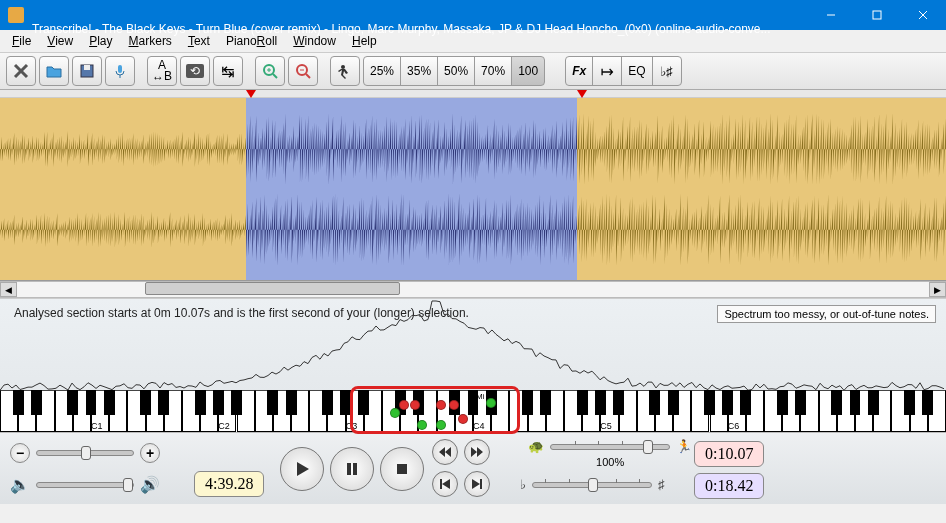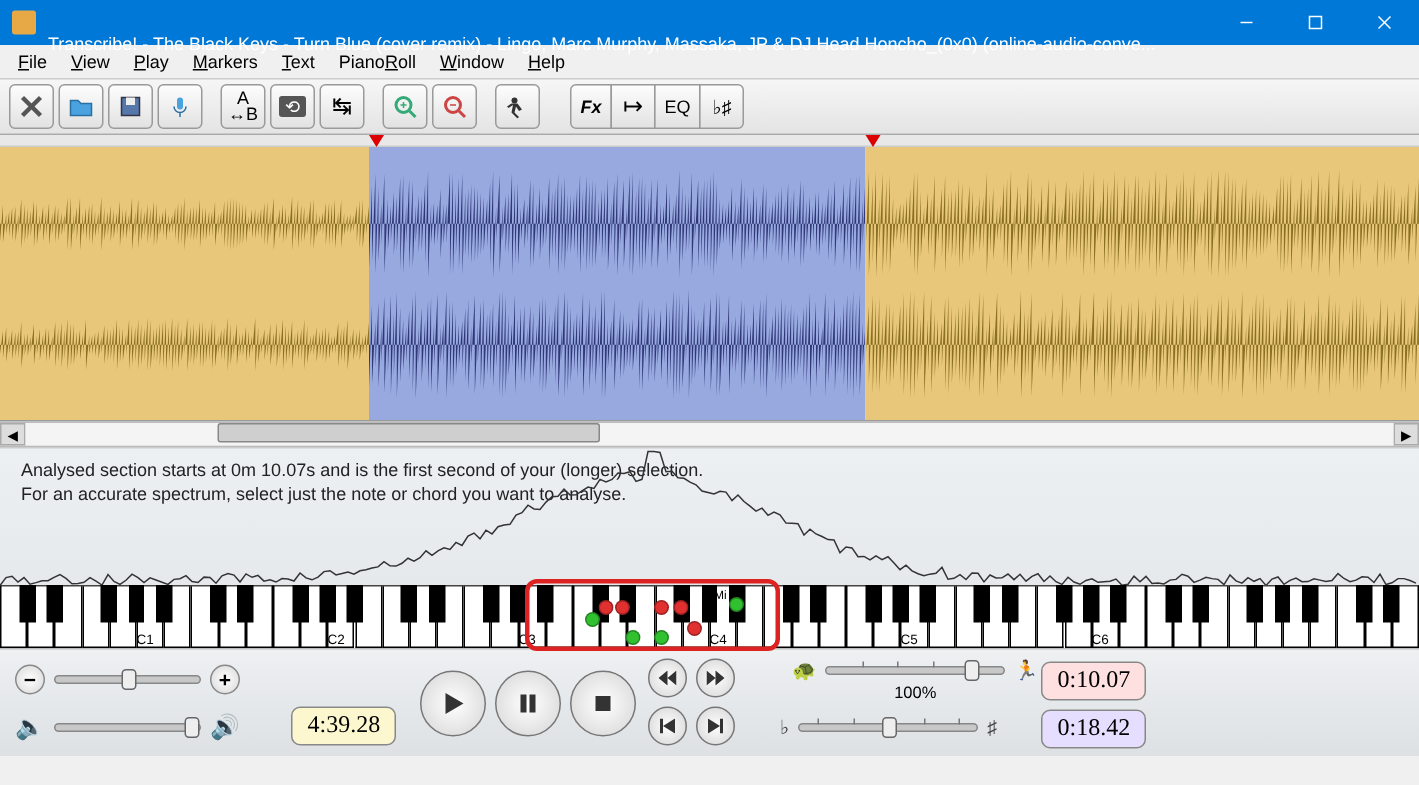--- a/index.html
+++ b/index.html
@@ -175,20 +175,27 @@
         <line x1="5" y1="7" x2="9" y2="7" stroke="#c44"></line>
       </svg>
     </div>
   <div class="tsep"></div>
   <div class="tbtn">
       <svg width="16" height="16">
         <circle cx="6" cy="4" r="2" fill="#333"></circle>
         <path d="M4 6l4 0 3 4-2 1-2-3-1 4 3 3-1 1-4-4 1-5-3 2-1-1z" fill="#333"></path>
       </svg>
     </div>
+  <div class="tgroup">
+    <div class="tbtn wide">25%</div>
+    <div class="tbtn wide">35%</div>
+    <div class="tbtn wide">50%</div>
+    <div class="tbtn wide">70%</div>
+    <div class="tbtn wide active">100</div>
+  </div>
   <div class="tsep2"></div>
   <div class="tgroup">
     <div class="tbtn wide" style="font-style:italic;font-weight:bold;">Fx</div>
     <div class="tbtn">
         <span style="font-size:16px;">↦</span>
       </div>
     <div class="tbtn wide" style="font-weight:normal;">EQ</div>
     <div class="tbtn">
         <span style="font-size:13px;">♭♯</span>
       </div>
@@ -229,22 +236,22 @@
   <div class="arr">◀</div>
   <div class="track">
     <div class="thumb" id="scrthumb" style="left: 14%; width: 28%;"></div>
   </div>
   <div class="arr">▶</div>
 </div>
 
 <div class="analysis">
   <div class="info">
     <div>Analysed section starts at 0m 10.07s and is the first second of your (longer) selection.</div>
-    <div>For an accurate spectrum, select just the note or chord you want to analyse.</div>
-  </div>
+  </div>
+  <div class="warn">Spectrum too messy, or out-of-tune notes.</div>
   <svg class="spectrum-line" viewBox="0 0 946 134" preserveAspectRatio="none">
       <path id="specpath" fill="none" stroke="#333" stroke-width="1" d="M0 92 L0 92.0 L4 86.7 L8 85.8 L12 89.7 L16 86.7 L20 91.2 L24 90.1 L28 88.8 L32 88.8 L36 86.6 L40 84.7 L44 87.2 L48 90.8 L52 90.6 L56 89.9 L60 86.8 L64 89.1 L68 91.7 L72 84.7 L76 89.3 L80 91.3 L84 88.5 L88 84.4 L92 86.8 L96 90.1 L100 86.9 L104 88.3 L108 89.8 L112 91.3 L116 87.9 L120 87.5 L124 85.4 L128 89.4 L132 90.0 L136 86.4 L140 86.7 L144 90.5 L148 85.5 L152 84.0 L156 85.0 L160 89.7 L164 84.2 L168 86.5 L172 85.2 L176 89.1 L180 88.2 L184 89.7 L188 87.4 L192 87.7 L196 89.0 L200 83.6 L204 86.9 L208 88.2 L212 86.4 L216 82.7 L220 82.1 L224 84.9 L228 84.0 L232 83.0 L236 84.4 L240 82.1 L244 81.5 L248 80.3 L252 79.5 L256 76.0 L260 78.8 L264 79.0 L268 77.1 L272 73.7 L276 75.6 L280 73.3 L284 68.7 L288 71.7 L292 68.8 L296 66.7 L300 67.8 L304 63.1 L308 65.1 L312 58.9 L316 56.8 L320 60.7 L324 54.9 L328 57.4 L332 52.5 L336 51.4 L340 50.9 L344 44.7 L348 43.1 L352 38.1 L356 40.6 L360 40.9 L364 36.0 L368 32.4 L372 32.1 L376 27.2 L380 31.3 L384 31.1 L388 28.4 L392 25.9 L396 26.8 L400 20.7 L404 22.5 L408 20.8 L412 16.4 L416 16.8 L420 15.6 L424 22.1 L428 20.7 L432 2.0 L436 2.0 L440 2.7 L444 15.6 L448 15.3 L452 19.7 L456 20.0 L460 22.6 L464 24.4 L468 28.6 L472 29.5 L476 30.5 L480 28.8 L484 29.3 L488 35.0 L492 31.2 L496 35.6 L500 38.7 L504 42.1 L508 40.1 L512 44.9 L516 42.7 L520 44.6 L524 50.1 L528 50.2 L532 50.5 L536 58.1 L540 54.2 L544 57.4 L548 59.1 L552 61.2 L556 61.4 L560 70.0 L564 66.2 L568 66.8 L572 72.7 L576 72.5 L580 74.8 L584 72.1 L588 74.6 L592 72.7 L596 76.9 L600 81.4 L604 78.4 L608 82.2 L612 84.1 L616 85.5 L620 84.4 L624 83.8 L628 79.8 L632 87.8 L636 87.2 L640 84.7 L644 88.0 L648 83.7 L652 83.8 L656 89.6 L660 85.0 L664 87.0 L668 86.9 L672 84.3 L676 88.1 L680 84.5 L684 89.1 L688 85.9 L692 84.1 L696 89.3 L700 85.6 L704 89.5 L708 91.3 L712 86.5 L716 89.7 L720 91.2 L724 88.6 L728 87.5 L732 89.9 L736 89.5 L740 89.1 L744 87.7 L748 91.9 L752 91.2 L756 85.7 L760 89.5 L764 85.9 L768 90.7 L772 90.4 L776 91.0 L780 88.4 L784 87.9 L788 84.5 L792 85.8 L796 89.9 L800 88.4 L804 86.5 L808 87.4 L812 87.9 L816 91.4 L820 84.9 L824 88.9 L828 90.4 L832 86.8 L836 89.2 L840 87.4 L844 92.0 L848 87.7 L852 86.3 L856 91.2 L860 88.6 L864 87.0 L868 89.5 L872 89.4 L876 87.5 L880 88.4 L884 89.3 L888 88.7 L892 84.0 L896 87.3 L900 89.4 L904 88.4 L908 86.2 L912 86.4 L916 90.0 L920 84.4 L924 91.4 L928 90.2 L932 87.4 L936 87.4 L940 88.7 L944 90.4"></path>
     </svg>
 
   <div class="piano-wrap">
     <div class="piano" id="piano">
         <div class="white-key" style="left: 0px; width: 18.1923px;"></div>
         <div class="white-key" style="left: 18.1923px; width: 18.1923px;"></div>
         <div class="white-key" style="left: 36.3846px; width: 18.1923px;"></div>
         <div class="white-key" style="left: 54.5769px; width: 18.1923px;"></div>

